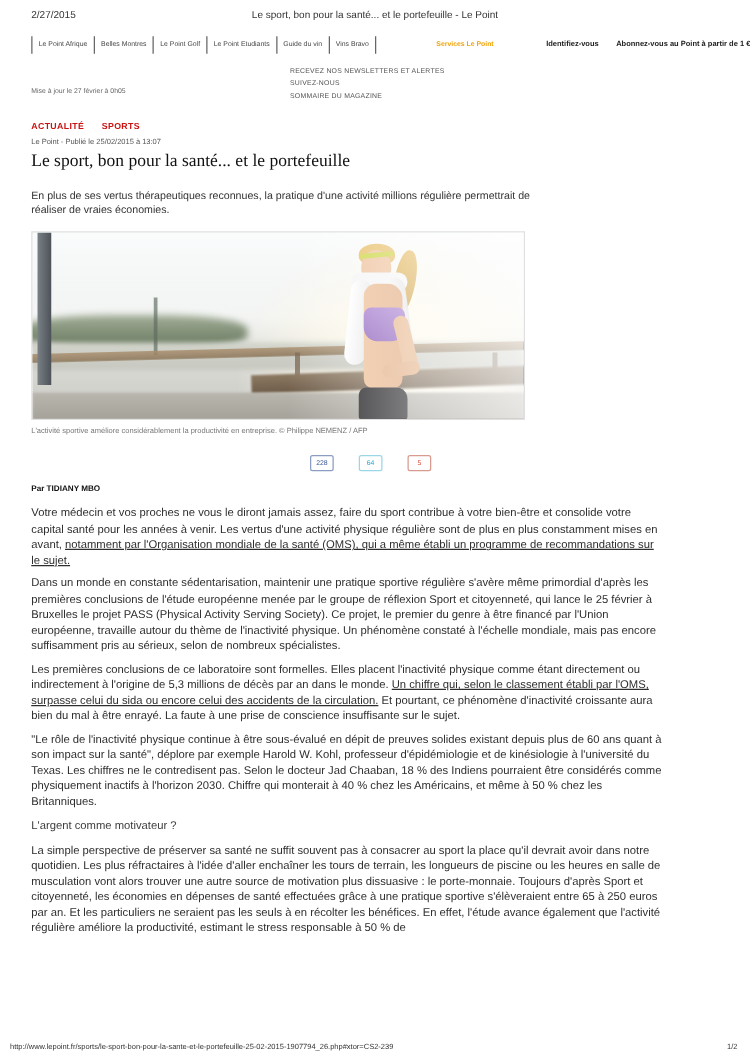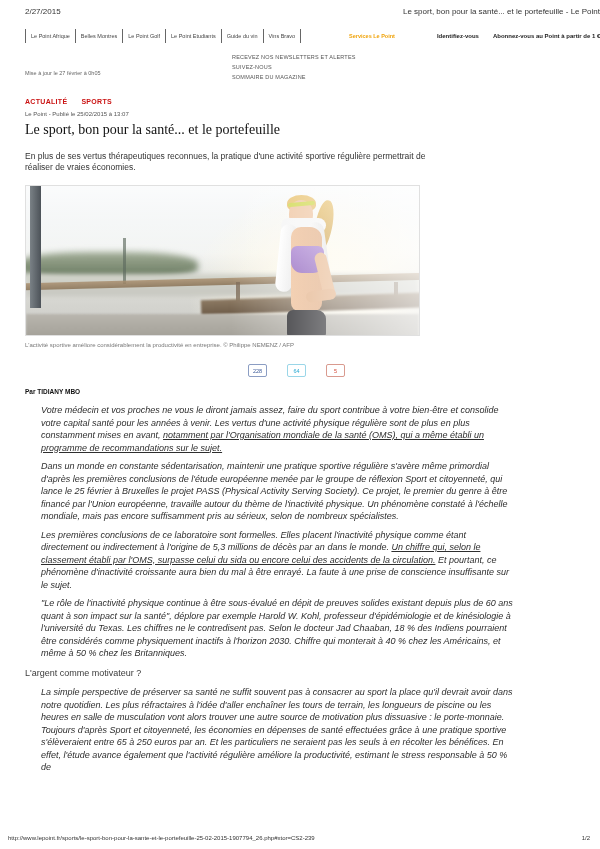--- a/index.html
+++ b/index.html
@@ -4,21 +4,21 @@
 <style>
   * { margin:0; padding:0; box-sizing:border-box; }
   html,body { background:#fff; }
   .page {
     position:relative; width:600px; height:849px; margin:0 auto;
     background:#fff; overflow:hidden;
     font-family:"Liberation Sans", sans-serif; color:#222;
   }
   
   .ph-date { position:absolute; top:7px; left:25px; font-size:8px; color:#333; }
-  .ph-title { position:absolute; top:7px; left:0; width:100%; text-align:right; font-size:8px; color:#333; }
+  .ph-title { position:absolute; top:7px; left:0; width:100%; text-align:center; font-size:8px; color:#333; }
   
   .nav-row { position:absolute; top:29px; left:25px; right:14px; display:flex; align-items:center; }
   .nav-items { display:flex; align-items:stretch; }
   .nav-item {
     font-size:5.5px; color:#444; padding:4px 5px;
     border-left:1px solid #666; display:flex; align-items:center; white-space:nowrap;
   }
   .nav-item:last-child { border-right:1px solid #666; }
   .services { font-size:5.5px; font-weight:bold; color:#f0a30a; margin-left:48px; white-space:nowrap; }
   .login { font-size:6px; font-weight:bold; color:#222; margin-left:42px; white-space:nowrap; }
@@ -83,21 +83,21 @@
   .caption { position:absolute; top:342px; left:25px; font-size:6px; color:#777; }
   .share-row { position:absolute; top:364px; left:248px; display:flex; gap:20px; }
   .share-box { width:19px; height:13px; background:#fff; border:1px solid; border-radius:2px;
     display:flex; align-items:center; justify-content:center; font-size:5.5px; }
   .share-fb { border-color:#8b9dc3; color:#3b5998; }
   .share-tw { border-color:#9ad6e8; color:#2aa9d2; }
   .share-gp { border-color:#d99a8f; color:#d34836; }
   .byline { position:absolute; top:388px; left:25px; font-size:6.5px; font-weight:bold; color:#111; }
   
   .body { position:absolute; top:404px; left:25px; width:505px; font-size:9px; line-height:12.5px; color:#2e2e2e; }
-  .body p { margin:0 16px 6px;font-style:italic; }
+  .body p { margin:0 0 6px; }
   .body h2 { font-size:9px; line-height:12.5px; font-weight:normal; color:#3c3c3c; margin:7px 0 7px; }
   .body .u { text-decoration:underline; }
   
   .pf-url { position:absolute; bottom:8px; left:8px; font-size:6px; color:#333; }
   .pf-page { position:absolute; bottom:8px; right:10px; font-size:6px; color:#333; }
 </style>
 </head>
 <body>
 
 <div class="page">
@@ -125,21 +125,21 @@
     <div class="quick-link">SOMMAIRE DU MAGAZINE</div>
   </div>
   <div class="updated">Mise à jour le 27 février à 0h05</div>
 
   <div class="cat-row">
     <span class="cat">ACTUALITÉ</span>
     <span class="cat">SPORTS</span>
   </div>
   <div class="source-line">Le Point - Publié le 25/02/2015 à 13:07</div>
   <h1 class="headline">Le sport, bon pour la santé... et le portefeuille</h1>
-  <div class="standfirst">En plus de ses vertus thérapeutiques reconnues, la pratique d'une activité sportive régulière permettrait de réaliser de vraies économies.</div>
+  <div class="standfirst">En plus de ses vertus thérapeutiques reconnues, la pratique d'une activité millions régulière permettrait de réaliser de vraies économies.</div>
 
   <div class="photo">
     <div class="sky-wash"></div>
     <div class="sun"></div>
     <div class="treeline"></div>
     <div class="field"></div>
     <div class="lamp-post"></div>
     <div class="rail-top"></div>
     <div class="rail-post" style="left:210px;"></div>
     <div class="rail-post" style="left:300px;"></div>

